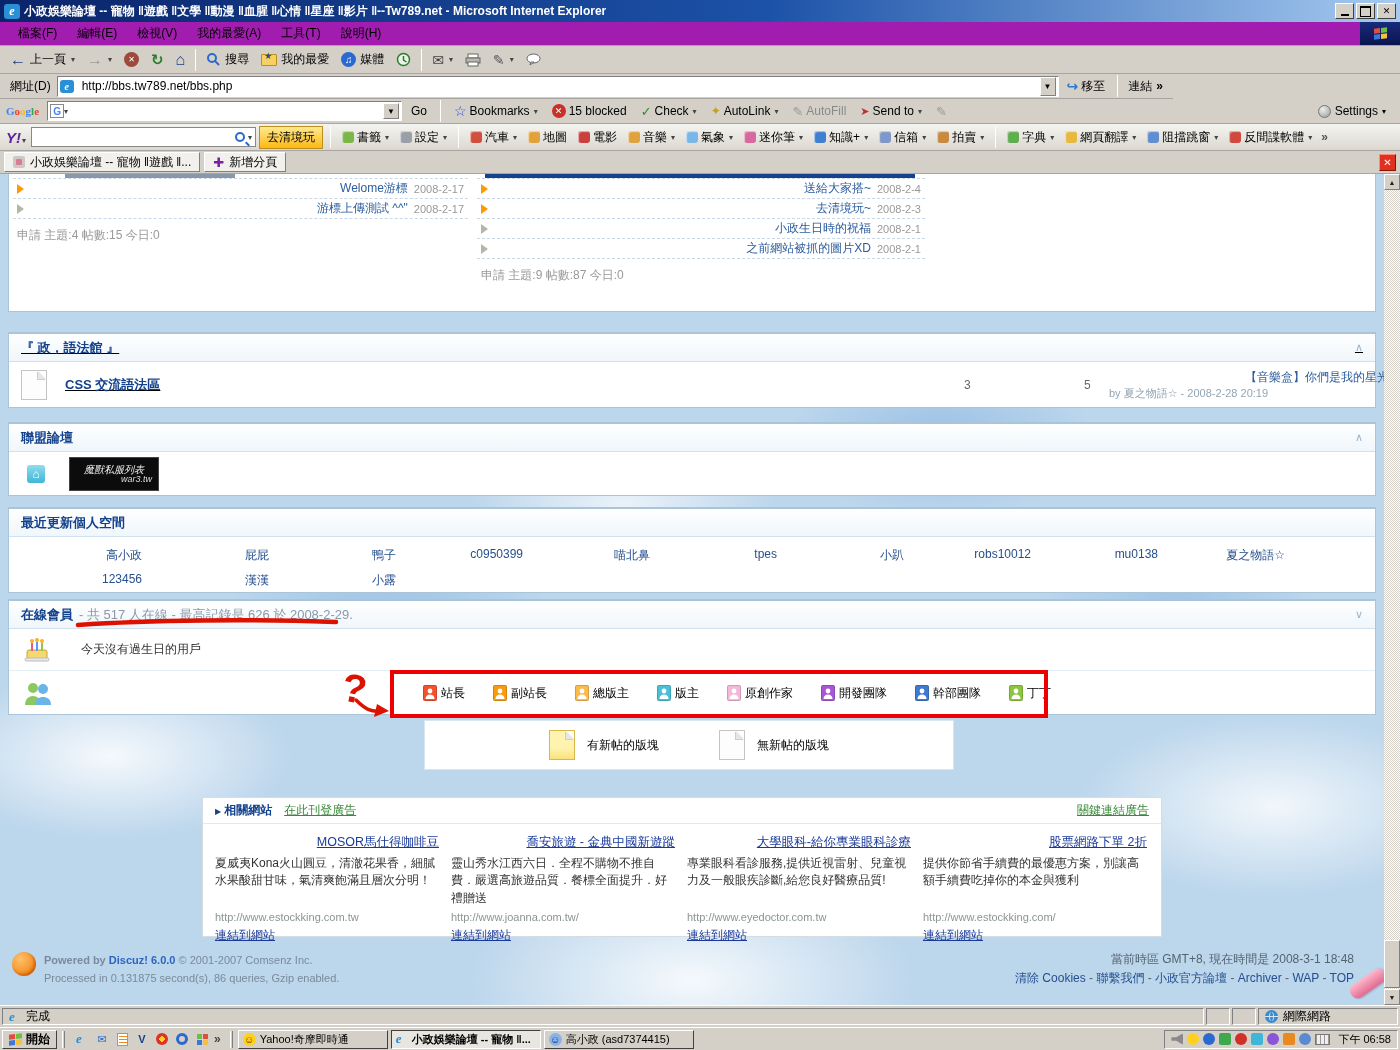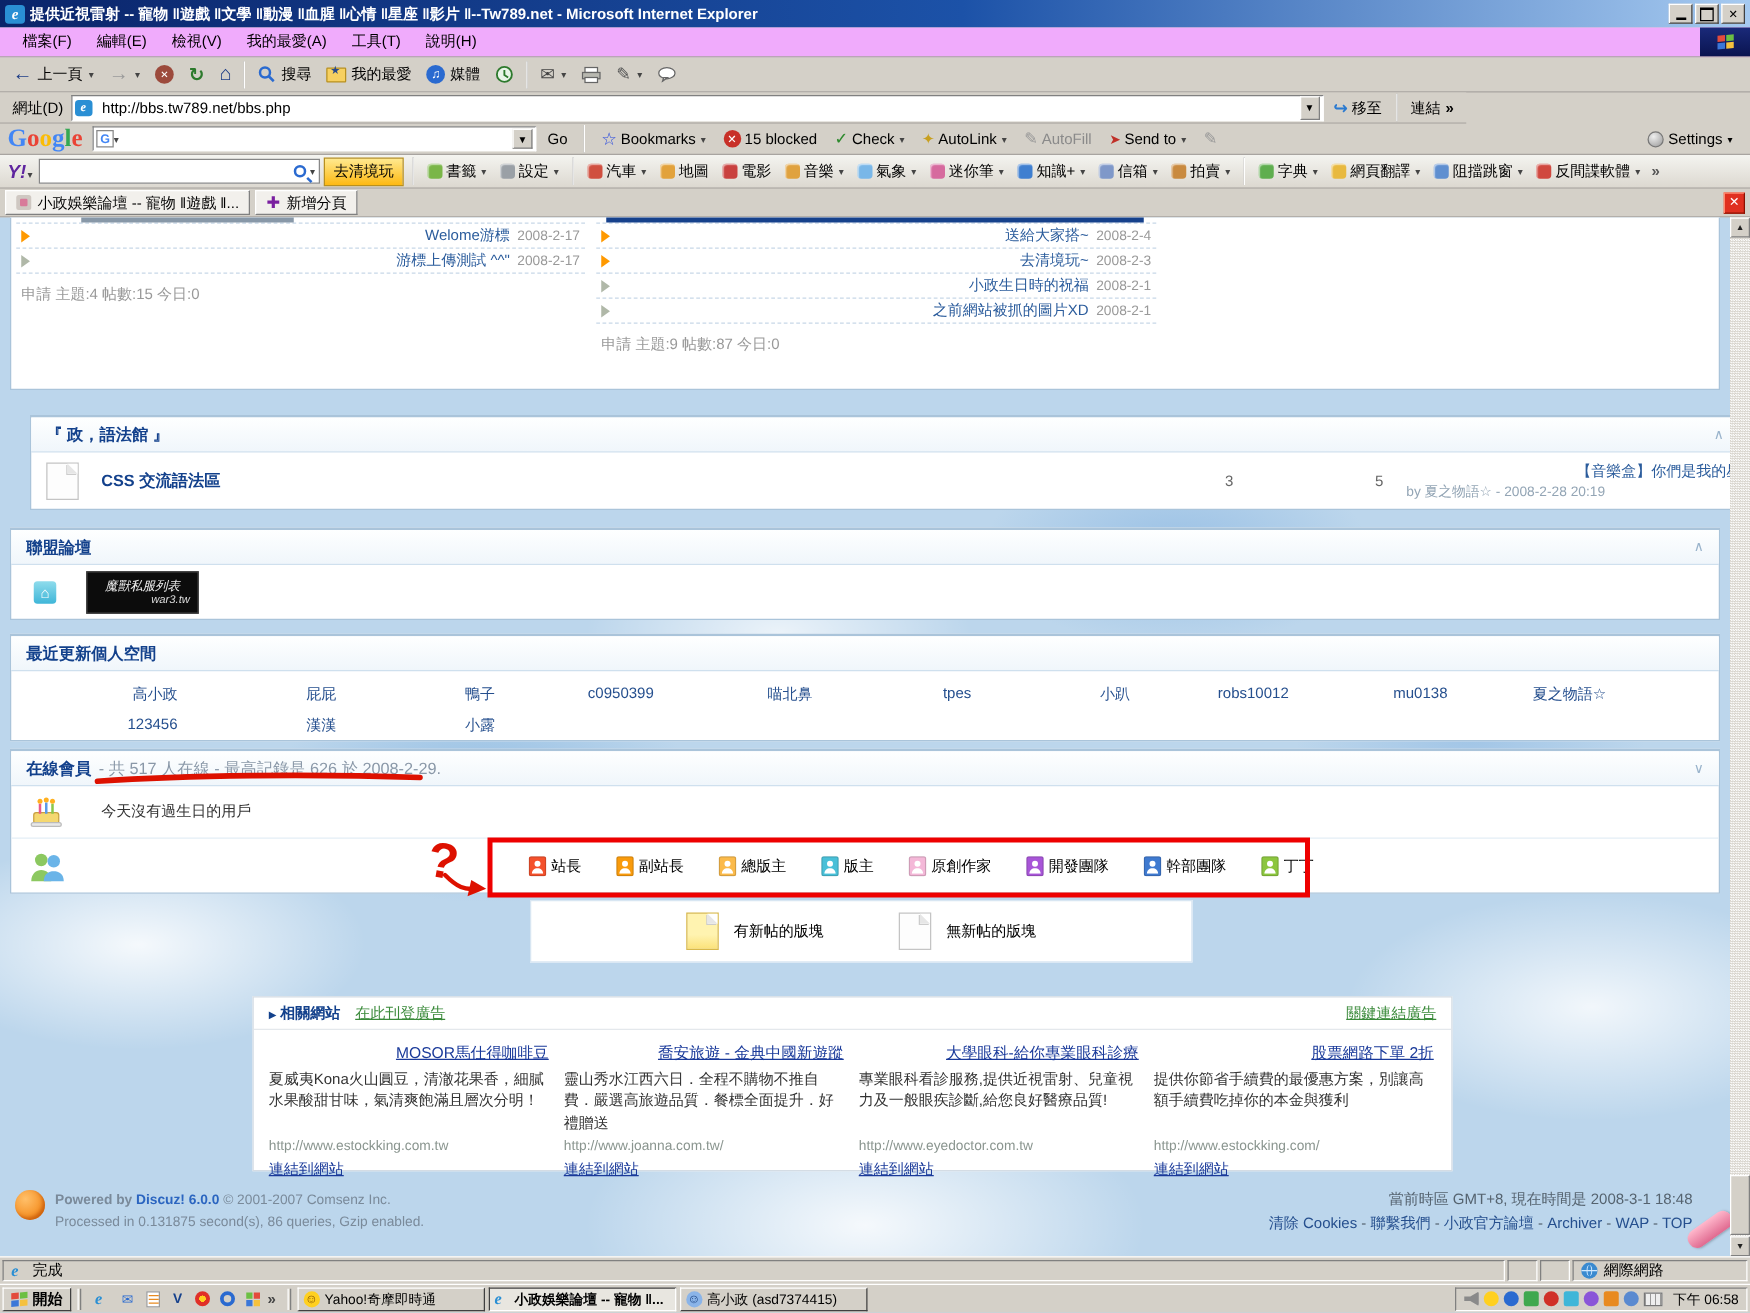--- a/index.html
+++ b/index.html
@@ -9,21 +9,21 @@
 .sunken{border:1px solid;border-color:#808080 #fff #fff #808080;}
 
 .titlebar{position:absolute;top:0;left:0;width:1400px;height:22px;background:linear-gradient(90deg,#0a246a 0%,#1c52a8 55%,#a6caf0 100%);display:flex;align-items:center;padding:0 4px;color:#fff;}
 .ie-e{font-family:"Liberation Serif",serif;font-style:italic;font-weight:bold;color:#fff;background:#2a8fd4;width:16px;height:15px;display:inline-flex;align-items:center;justify-content:center;border-radius:3px;font-size:12px;margin-right:4px;}
 .title-text{flex:1;font-weight:bold;font-size:12px;white-space:nowrap;overflow:hidden;}
 .win-btn{width:19px;height:16px;background:#d4d0c8;border:1px solid;border-color:#fff #404040 #404040 #fff;margin-left:2px;color:#000;font-size:9px;display:flex;align-items:center;justify-content:center;font-weight:bold;}
 .win-btn.min::before{content:"";width:8px;height:2px;background:#000;margin-top:8px;}
 .win-btn.max::before{content:"";width:9px;height:8px;border:1px solid #000;border-top:2px solid #000;}
 .win-btn.close::before{content:"✕";}
 
-.menubar{position:absolute;top:22px;left:0;width:1400px;height:24px;background:#f0abfc;display:flex;align-items:center;padding-left:8px;border-bottom:1px solid #a8a4a0;}
+.menubar{position:absolute;top:22px;left:0;width:1400px;height:24px;background:#a21caf;display:flex;align-items:center;padding-left:8px;border-bottom:1px solid #a8a4a0;}
 .menu-item{padding:3px 10px;}
 .throbber{margin-left:auto;width:40px;height:23px;background:linear-gradient(#1a2a7a,#0a1450);display:flex;align-items:center;justify-content:center;}
 .flag{display:grid;grid-template-columns:6px 6px;grid-template-rows:5px 5px;gap:1px;transform:skewY(-6deg);}
 .flag i{display:block;}
 
 .toolbar{position:absolute;top:46px;left:0;width:1400px;height:28px;background:#d4d0c8;display:flex;align-items:center;padding-left:4px;border-bottom:1px solid #a8a4a0;}
 .tb-btn{display:flex;align-items:center;gap:4px;padding:2px 6px;height:25px;white-space:nowrap;}
 .tb-sep{width:1px;height:22px;background:#808080;border-right:1px solid #fff;margin:0 4px;}
 .caret::after{content:"▾";font-size:8px;color:#444;margin-left:1px;}
 .back-g::before{content:"←";color:#1d3c86;font-weight:bold;font-size:16px;}
@@ -41,21 +41,21 @@
 
 .addressbar{position:absolute;top:74px;left:0;width:1173px;height:25px;background:#d4d0c8;display:flex;align-items:center;padding:0 4px;border-bottom:1px solid #a8a4a0;}
 .addr-label{padding:0 6px;}
 .addr-input{flex:1;height:21px;background:#fff;display:flex;align-items:center;padding:0 2px;gap:4px;}
 .addr-drop{width:16px;height:19px;background:#d4d0c8;display:flex;align-items:center;justify-content:center;font-size:8px;}
 .go-btn{display:flex;gap:3px;padding:0 8px;}
 .go-g::before{content:"↪";color:#2a7ad0;font-weight:bold;font-size:14px;}
 .links-lbl{padding:0 6px;display:flex;gap:4px;align-items:center;}
 
 .gbar{position:absolute;top:99px;left:0;width:1400px;height:25px;background:#d4d0c8;display:flex;align-items:center;padding:0 6px;border-bottom:1px solid #a8a4a0;gap:4px;}
-.glogo{font-family:"Liberation Serif",serif;font-weight:bold;font-size:20px;letter-spacing:0;margin-right:4px;}
+.glogo{font-family:"Liberation Serif",serif;font-weight:bold;font-size:11px;letter-spacing:0;margin-right:4px;}
 .gsearch{width:355px;height:20px;background:#fff;display:flex;align-items:center;padding:0 2px;}
 .gsearch .gg{width:14px;height:14px;border:1px solid #888;font-size:10px;font-weight:bold;color:#4286f5;display:inline-flex;align-items:center;justify-content:center;}
 .gsearch .sp{flex:1;}
 .gbtn{display:flex;align-items:center;gap:3px;padding:1px 5px;white-space:nowrap;}
 .star-g::before{content:"☆";color:#2a4ae0;font-size:14px;font-weight:bold;}
 .block-g{width:14px;height:14px;border-radius:50%;background:#c83028;color:#fff;font-size:9px;display:inline-flex;align-items:center;justify-content:center;}
 .block-g::before{content:"⃠";content:"✕";}
 .check-g::before{content:"✓";color:#2d8a2d;font-weight:bold;font-size:13px;}
 .wand-g::before{content:"✦";color:#c8a020;font-size:12px;}
 .sendto-g::before{content:"➤";color:#c03028;font-size:11px;}
@@ -164,21 +164,21 @@
 .clock{padding-left:4px;font-size:11px;}
 
 .overlay{position:absolute;inset:0;width:1400px;height:1050px;pointer-events:none;z-index:50;}
 a{cursor:pointer;text-align:right;}
 </style>
 </head>
 <body>
 
 <div class="titlebar">
   <span class="ie-e">e</span>
-  <span class="title-text">提供近視雷射 -- 寵物 ‖遊戲 ‖文學 ‖動漫 ‖血腥 ‖心情 ‖星座 ‖影片 ‖--Tw789.net - Microsoft Internet Explorer</span>
+  <span class="title-text">小政娛樂論壇 -- 寵物 ‖遊戲 ‖文學 ‖動漫 ‖血腥 ‖心情 ‖星座 ‖影片 ‖--Tw789.net - Microsoft Internet Explorer</span>
   <span class="win-btn min"></span>
   <span class="win-btn max"></span>
   <span class="win-btn close"></span>
 </div>
 
 <div class="menubar">
   <span class="menu-item">檔案(F)</span>
   <span class="menu-item">編輯(E)</span>
   <span class="menu-item">檢視(V)</span>
   <span class="menu-item">我的最愛(A)</span>
@@ -443,21 +443,21 @@
       </div>
       <div class="thread-row">
         <span class="tri gray"></span>
         <a class="thread-link">之前網站被抓的圖片XD</a>
         <span class="thread-date">2008-2-1</span>
       </div>
       <div class="stats">申請 主題:9 帖數:87 今日:0</div>
     </div>
   </div>
 
-  <div class="fbox" style="left:24px;top:158px;width:1368px;height:76px;border-top:2px solid #aac4da;">
+  <div class="fbox" style="left:8px;top:158px;width:1368px;height:76px;border-top:2px solid #aac4da;text-decoration:underline;">
     <div class="section-hd">
       <span>『 政，語法館 』</span>
       <span class="collapse">∧</span>
     </div>
     <div style="display:flex;align-items:center;height:46px;padding:0 12px;position:relative;">
       <span class="page-icon"></span>
       <a class="forum-name" style="margin-left:18px;">CSS 交流語法區</a>
       <span class="num" style="position:absolute;left:955px;">3</span>
       <span class="num" style="position:absolute;left:1075px;">5</span>
       <span style="position:absolute;left:1100px;width:280px;">

